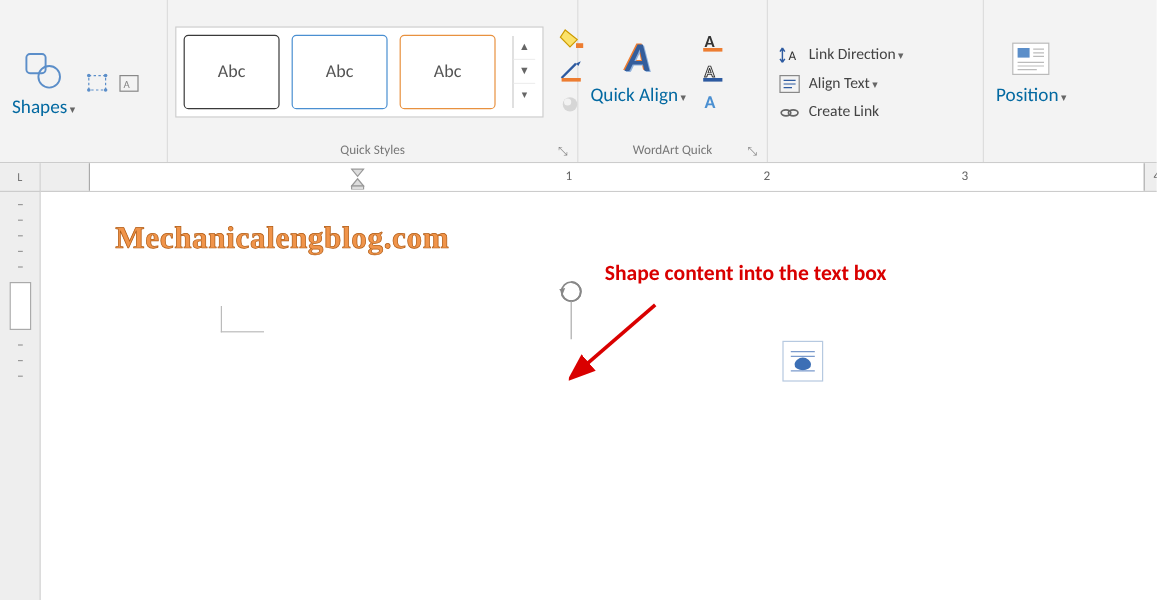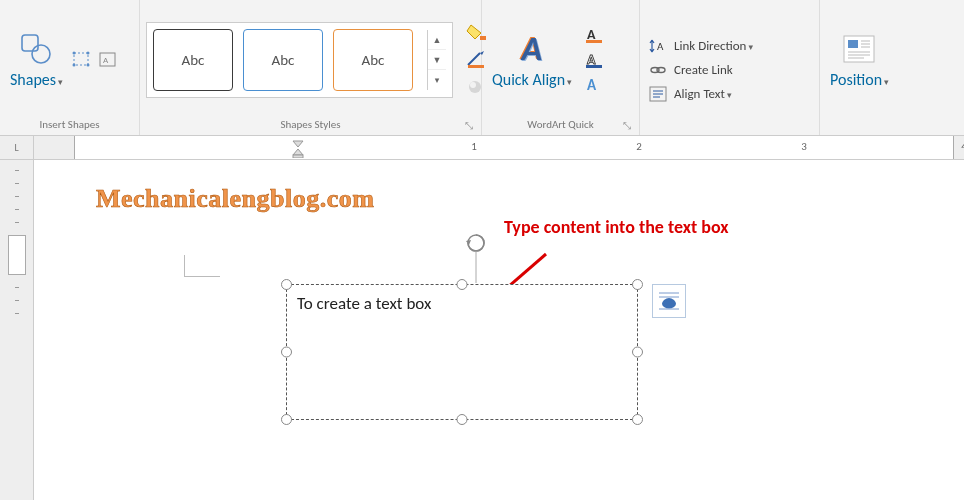--- a/index.html
+++ b/index.html
@@ -342,21 +342,20 @@
             </svg>
         </span>
         <span class="s">
           <svg width="20" height="18">
               <rect x="2" y="2" width="15" height="13" fill="none" stroke="#888"></rect>
               <text x="5" y="12" font-size="9" fill="#888">A</text>
             </svg>
         </span>
       </div>
     </div>
-    <div class="group-label">Insert Shapes</div>
   </div>
 
   <div class="group" style="width:342px">
     <div class="group-body">
       <div class="style-gallery">
         <div class="style-thumb t1">Abc</div>
         <div class="style-thumb t2">Abc</div>
         <div class="style-thumb t3">Abc</div>
         <div class="gallery-ctrl">
           <span>▲</span>
@@ -380,21 +379,21 @@
         </span>
         <span class="mini">
           <svg width="22" height="20">
               <circle cx="10" cy="9" r="6" fill="#d6d6d6"></circle>
               <circle cx="8" cy="7" r="3" fill="#f2f2f2"></circle>
             </svg>
         </span>
       </div>
     </div>
     <div class="group-label">
-      <span>Shapes Styles</span>
+      <span>Quick Styles</span>
       <span class="launcher">⤡</span>
     </div>
   </div>
 
   <div class="group" style="width:158px">
     <div class="group-body">
       <div class="big-btn">
         <span class="ic wa-letter">A</span>
         <span class="lbl drop">Quick Align</span>
       </div>
@@ -432,36 +431,36 @@
             <svg width="18" height="16">
                 <path d="M3 2 V14 M3 2 L1 5 M3 2 L5 5 M3 14 L1 11 M3 14 L5 11" stroke="#2d5aa0" stroke-width="1.2" fill="none"></path>
                 <text x="8" y="12" font-size="11" fill="#333">A</text>
               </svg>
           </span>
           <span class="ar">Link Direction</span>
         </div>
         <div class="row">
           <span class="ic">
             <svg width="18" height="16">
-                <ellipse cx="6" cy="8" rx="4" ry="2.5" fill="none" stroke="#666" stroke-width="1.4"></ellipse>
-                <ellipse cx="12" cy="8" rx="4" ry="2.5" fill="none" stroke="#666" stroke-width="1.4"></ellipse>
-              </svg>
-          </span>
-          <span>Create Link</span>
-        </div>
-        <div class="row">
-          <span class="ic">
-            <svg width="18" height="16">
                 <rect x="1" y="1" width="16" height="14" fill="none" stroke="#888"></rect>
                 <line x1="4" y1="5" x2="14" y2="5" stroke="#2d5aa0"></line>
                 <line x1="4" y1="8" x2="14" y2="8" stroke="#2d5aa0"></line>
                 <line x1="4" y1="11" x2="11" y2="11" stroke="#2d5aa0"></line>
               </svg>
           </span>
           <span class="ar">Align Text</span>
+        </div>
+        <div class="row">
+          <span class="ic">
+            <svg width="18" height="16">
+                <ellipse cx="6" cy="8" rx="4" ry="2.5" fill="none" stroke="#666" stroke-width="1.4"></ellipse>
+                <ellipse cx="12" cy="8" rx="4" ry="2.5" fill="none" stroke="#666" stroke-width="1.4"></ellipse>
+              </svg>
+          </span>
+          <span>Create Link</span>
         </div>
       </div>
     </div>
   </div>
 
   <div class="group" style="flex:1; border-right:none">
     <div class="group-body">
       <div class="big-btn">
         <span class="ic">
           <svg width="34" height="30">
@@ -510,51 +509,40 @@
     <div class="vactive"></div>
     <span class="vt"></span>
       <span class="vt"></span>
       <span class="vt"></span>
   </div>
   <div class="page">
     <div class="watermark">Mechanicalengblog.com</div>
 
     <div class="corner-mark"></div>
 
-    <div class="anno">Type content into the text box</div>
+    <div class="anno">Shape content into the text box</div>
 
     <svg class="arrow" viewBox="0 0 80 70">
       <defs>
         <marker id="ah" markerWidth="10" markerHeight="10" refX="2" refY="3" orient="auto">
           <path d="M0,0 L0,6 L8,3 Z" fill="#d90000"></path>
         </marker>
       </defs>
       <path d="M72 4 L12 56" stroke="#d90000" stroke-width="3" fill="none" marker-end="url(#ah)"></path>
     </svg>
 
     <div class="rotate-handle">
       <svg width="24" height="50">
         <circle cx="12" cy="10" r="8" fill="none" stroke="#888" stroke-width="1.4"></circle>
         <path d="M12 2 A8 8 0 1 1 4 10" fill="none" stroke="#888" stroke-width="1.6"></path>
         <polygon points="2,8 7,7 5,12" fill="#888"></polygon>
         <line x1="12" y1="18" x2="12" y2="50" stroke="#aaa"></line>
       </svg>
     </div>
 
-    <div class="textbox">
-      <div class="content">To create a text box</div>
-      <span class="handle h-tl"></span>
-      <span class="handle h-tm"></span>
-      <span class="handle h-tr"></span>
-      <span class="handle h-ml"></span>
-      <span class="handle h-mr"></span>
-      <span class="handle h-bl"></span>
-      <span class="handle h-bm"></span>
-      <span class="handle h-br"></span>
-    </div>
 
     <div class="layout-btn">
       <svg width="26" height="24">
         <line x1="3" y1="4" x2="23" y2="4" stroke="#7a9acc"></line>
         <line x1="3" y1="8" x2="23" y2="8" stroke="#7a9acc"></line>
         <path d="M8 11 Q13 7 18 11 Q22 15 18 18 Q13 21 8 18 Q4 15 8 11 Z" fill="#3c6fb5"></path>
         <line x1="3" y1="20" x2="23" y2="20" stroke="#7a9acc"></line>
       </svg>
     </div>
   </div>

